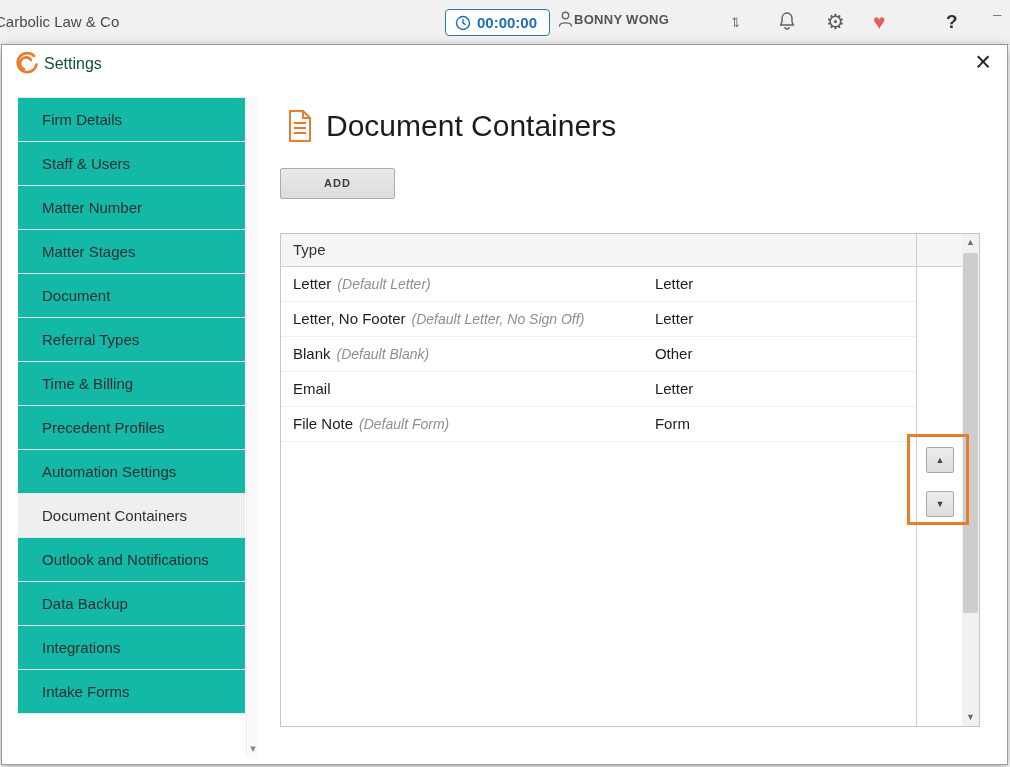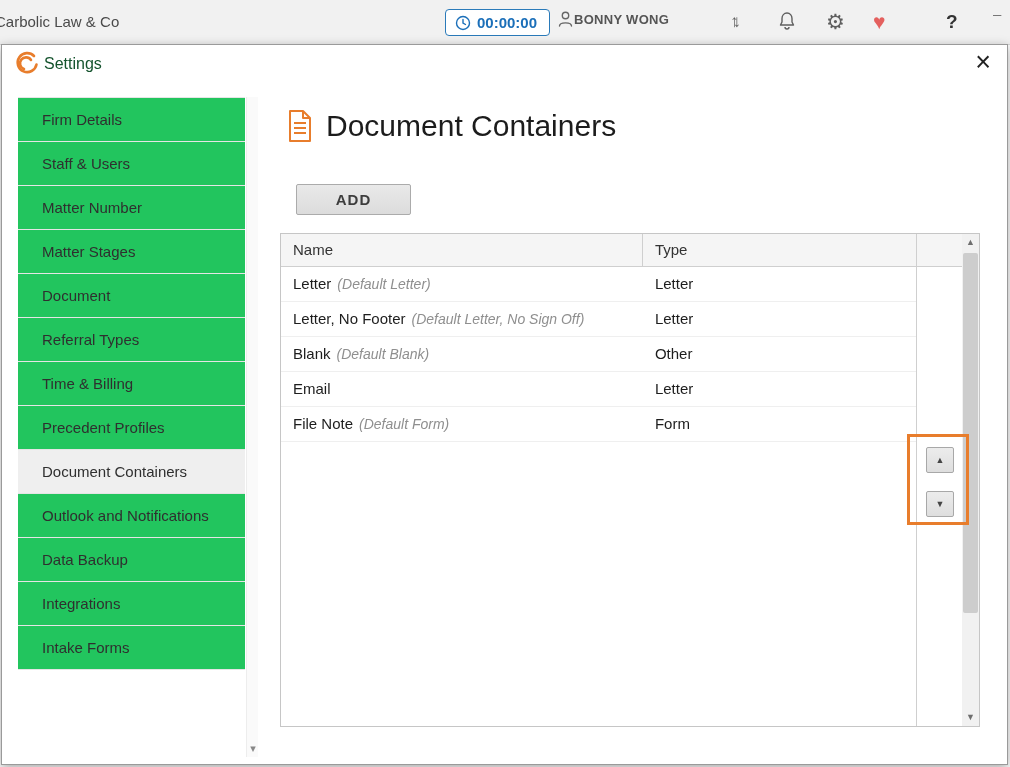--- a/index.html
+++ b/index.html
@@ -18,30 +18,30 @@
   .minim { left:993px; top:2px; color:#777; font-size:15px; }
 
   
   .modal { position:absolute; left:1px; top:44px; width:1007px; height:721px; background:#fff; border:1px solid #9a9a9a; box-shadow:0 3px 10px rgba(0,0,0,.35); }
   .modal-header { position:absolute; left:0; top:0; width:100%; height:40px; }
   .logo { position:absolute; left:13px; top:6px; width:26px; height:26px; }
   .modal-title { position:absolute; left:42px; top:10px; font-size:16px; color:#14532d; }
   .close-x { position:absolute; right:16px; top:2px; font-size:27px; font-weight:300; color:#222; cursor:pointer; line-height:30px; }
 
   
-  .sidebar { position:absolute; left:16px; top:52px; width:227px; border-top:1px solid #e5e5e5; background:#22c55e; }
+  .sidebar { position:absolute; left:16px; top:52px; width:227px; border-top:1px solid #e5e5e5; background:#14b8a6; }
   .side-item { height:44px; line-height:44px; padding-left:24px; font-size:15px; color:#2f2f2f; border-bottom:1px solid #e5e5e5; cursor:pointer; white-space:nowrap; }
   .side-item.selected { background:#efefef; }
   .side-scroll { position:absolute; left:244px; top:52px; width:12px; height:660px; background:#fafafa; border-left:1px solid #ededed; }
   .side-scroll .chev { position:absolute; bottom:2px; left:1px; width:10px; text-align:center; color:#888; font-size:11px; }
 
   
   .main-title { position:absolute; left:284px; top:64px; display:flex; align-items:center; gap:12px; }
   .main-title .txt { font-size:30px; color:#1c1c1c; }
-  .add-btn { position:absolute; left:278px; top:139px; width:115px; height:31px; background:linear-gradient(#e9e9e9,#dcdcdc); border:1px solid #ababab; border-radius:2px; font-size:15px; font-weight:bold; color:#3d3d3d; letter-spacing:1px; text-align:center; line-height:29px; cursor:pointer;margin-left:16px; }
+  .add-btn { position:absolute; left:278px; top:123px; width:115px; height:31px; background:linear-gradient(#e9e9e9,#dcdcdc); border:1px solid #ababab; border-radius:2px; font-size:11px; font-weight:bold; color:#3d3d3d; letter-spacing:1px; text-align:center; line-height:29px; cursor:pointer; }
 
   
   .tbl-container { position:absolute; left:278px; top:188px; width:700px; height:494px; border:1px solid #c6c6c6; background:#fff; }
   .tbl-area { position:absolute; left:0; top:0; right:63px; bottom:0; }
   .thead { display:flex; height:33px; background:#f5f5f5; border-bottom:1px solid #cfcfcf; }
   .th { font-size:15px; color:#333; line-height:32px; padding-left:12px; }
   .th.name { width:57%; border-right:1px solid #cfcfcf; }
   .th.type { flex:1; }
   .trow { display:flex; height:35px; border-bottom:1px solid #efefef; background:#fff; }
   .tcell { font-size:15px; color:#1d1d1d; line-height:34px; padding-left:12px; white-space:nowrap; overflow:hidden; }
@@ -114,20 +114,21 @@
 
   <div class="sidebar">
       <div class="side-item">Firm Details</div>
       <div class="side-item">Staff &amp; Users</div>
       <div class="side-item">Matter Number</div>
       <div class="side-item">Matter Stages</div>
       <div class="side-item">Document</div>
       <div class="side-item">Referral Types</div>
       <div class="side-item">Time &amp; Billing</div>
       <div class="side-item">Precedent Profiles</div>
+      <div class="side-item">Automation Settings</div>
       <div class="side-item selected">Document Containers</div>
       <div class="side-item">Outlook and Notifications</div>
       <div class="side-item">Data Backup</div>
       <div class="side-item">Integrations</div>
       <div class="side-item">Intake Forms</div>
     </div>
   <div class="side-scroll">
     <span class="chev">▾</span>
   </div>
 
@@ -138,21 +139,20 @@
       <path d="M8 14 H20 M8 19 H20 M8 24 H20" stroke="#e87d2c" stroke-width="1.8"></path>
     </svg>
     <span class="txt">Document Containers</span>
   </div>
 
   <div class="add-btn">ADD</div>
 
   <div class="tbl-container">
     <div class="tbl-area">
       <div class="thead">
-        <div class="th name">Name</div>
         <div class="th type">Type</div>
       </div>
       <div>
           <div class="trow">
             <div class="tcell name"><span>Letter</span><span class="annot">(Default Letter)</span></div>
             <div class="tcell type">Letter</div>
           </div>
           <div class="trow">
             <div class="tcell name"><span>Letter, No Footer</span><span class="annot">(Default Letter, No Sign Off)</span></div>
             <div class="tcell type">Letter</div>

